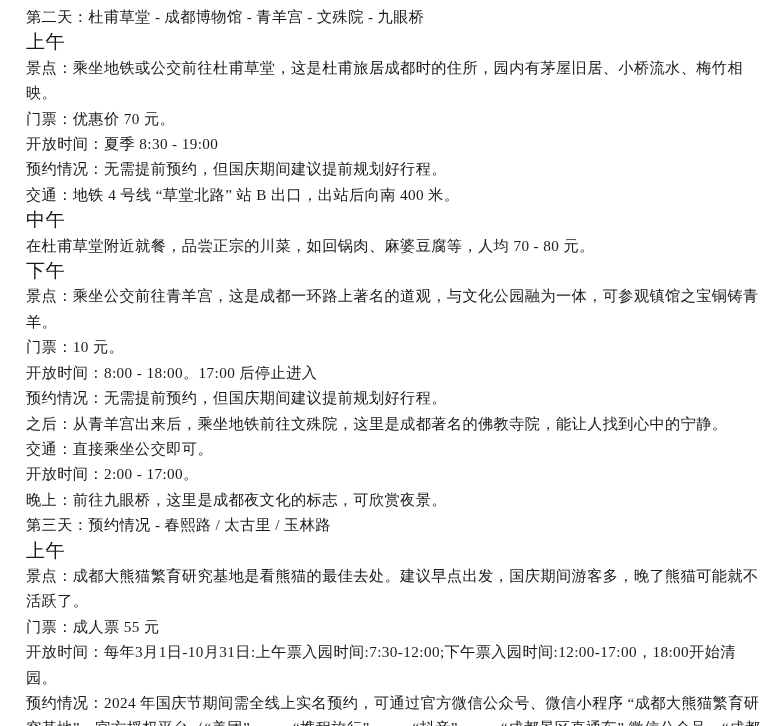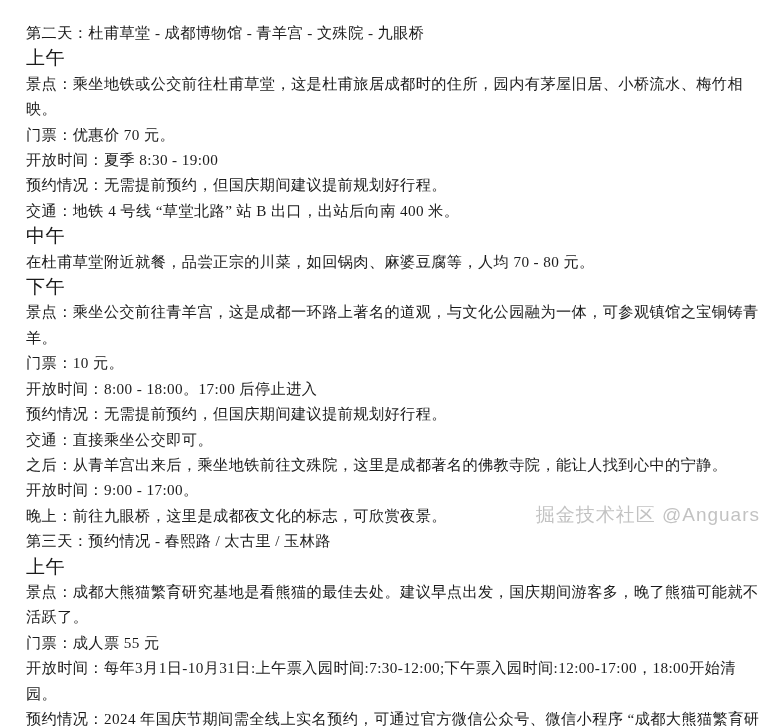--- a/index.html
+++ b/index.html
@@ -14,21 +14,20 @@
     font-family: "Liberation Serif", "DejaVu Serif", serif;
     color: #1a1a1a;
     position: relative;
   }
   .page {
     position: relative;
     width: 774px;
     height: 546px;
     padding: 4px 10px 0 26px;
     box-sizing: border-box;
-    margin-top: 16px;
   }
   .line {
     font-size: 15.2px;
     line-height: 25.4px;
     letter-spacing: 0.4px;
     white-space: pre-wrap;
     word-break: break-all;
   }
   .day-title {
     font-size: 15.2px;
@@ -81,28 +80,27 @@
   <div class="line">开放时间：夏季 8:30 - 19:00</div>
   <div class="line">预约情况：无需提前预约，但国庆期间建议提前规划好行程。</div>
   <div class="line">交通：地铁 4 号线 “草堂北路” 站 B 出口，出站后向南 400 米。</div>
   <div class="subhead">中午</div>
   <div class="line">在杜甫草堂附近就餐，品尝正宗的川菜，如回锅肉、麻婆豆腐等，人均 70 - 80 元。</div>
   <div class="subhead">下午</div>
   <div class="line">景点：乘坐公交前往青羊宫，这是成都一环路上著名的道观，与文化公园融为一体，可参观镇馆之宝铜铸青羊。</div>
   <div class="line">门票：10 元。</div>
   <div class="line">开放时间：8:00 - 18:00。17:00 后停止进入</div>
   <div class="line">预约情况：无需提前预约，但国庆期间建议提前规划好行程。</div>
+  <div class="line">之后：从青羊宫出来后，乘坐地铁前往文殊院，这里是成都著名的佛教寺院，能让人找到心中的宁静。</div>
   <div class="line">交通：直接乘坐公交即可。</div>
-  <div class="line">之后：从青羊宫出来后，乘坐地铁前往文殊院，这里是成都著名的佛教寺院，能让人找到心中的宁静。</div>
-  <div class="line">开放时间：9:00 - 17:00。</div>
+  <div class="line">开放时间：2:00 - 17:00。</div>
   <div class="line">晚上：前往九眼桥，这里是成都夜文化的标志，可欣赏夜景。</div>
   <div class="day-title">第三天：预约情况 - 春熙路 / 太古里 / 玉林路</div>
   <div class="subhead">上午</div>
   <div class="line">景点：成都大熊猫繁育研究基地是看熊猫的最佳去处。建议早点出发，国庆期间游客多，晚了熊猫可能就不活跃了。</div>
   <div class="line">门票：成人票 55 元</div>
   <div class="line">开放时间：每年3月1日-10月31日:上午票入园时间:7:30-12:00;下午票入园时间:12:00-17:00，18:00开始清园。</div>
   <div class="line">预约情况：2024 年国庆节期间需全线上实名预约，可通过官方微信公众号、微信小程序 “成都大熊猫繁育研究基地”、官方授权平台（“美团” app、“携程旅行” app、“抖音” app、“成都景区直通车” 微信公众号、“成都旅游观光巴士” 微信公众号）提前预约购票。</div>
 
-  <div class="watermark">掘金技术社区 @Anguars</div>
   <div class="scrollbar-track">
     <div class="scrollbar-thumb"></div>
   </div>
 </div>
 
 </body></html>

